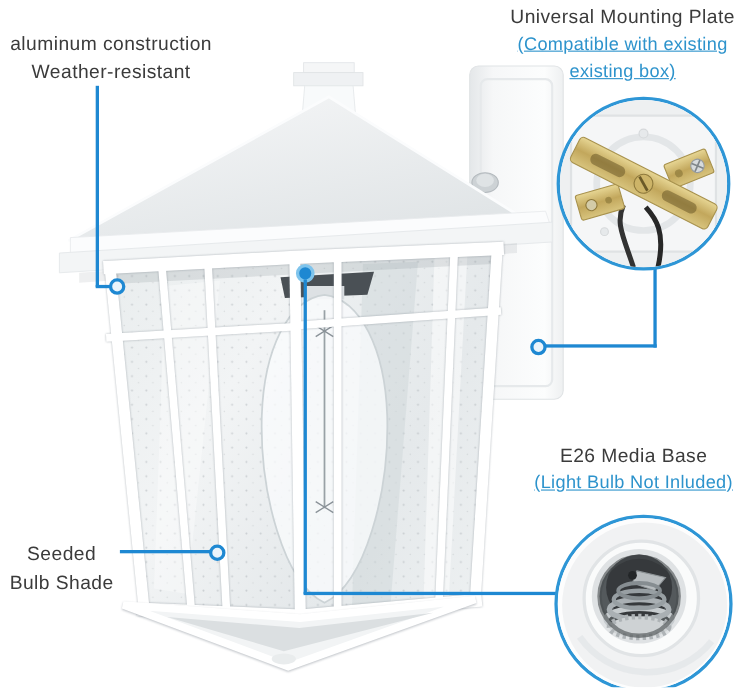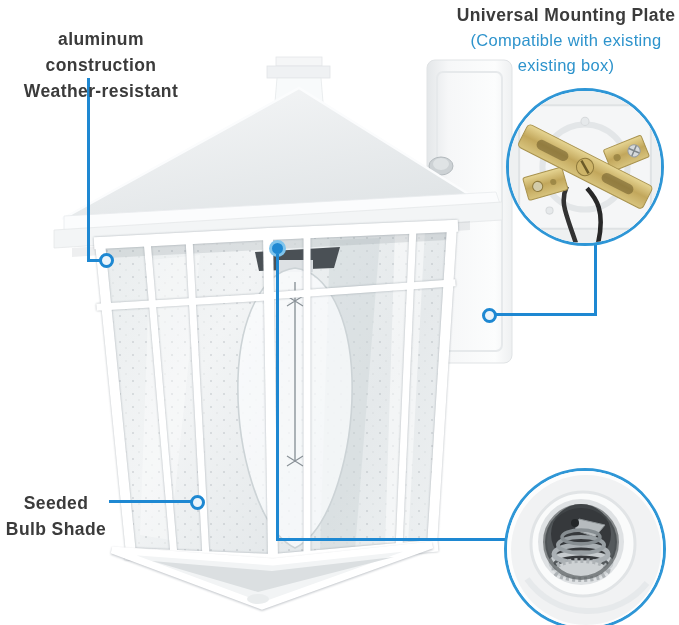--- a/index.html
+++ b/index.html
@@ -3,22 +3,22 @@
 <meta charset="utf-8">
 <style>
   html,body{margin:0;padding:0;background:#fff;}
   .canvas{
     position:relative;width:679px;height:625px;background:#fff;overflow:hidden;
     font-family:"Liberation Sans", sans-serif;
     --blue:#1E88D2; --cyan:#2D93CC; --dark:#3B3B3B;
   }
   
   .label{position:absolute;text-align:center;color:var(--dark);}
-  .label .t{font-size:17.5px;letter-spacing:.4px;line-height:26px;display:block;font-weight:bold;}
-  .label .c{font-size:16.5px;letter-spacing:.3px;line-height:25px;display:block;color:var(--cyan);}
+  .label .t{font-size:17.5px;letter-spacing:.4px;line-height:26px;display:block;}
+  .label .c{font-size:16.5px;letter-spacing:.3px;line-height:25px;display:block;color:var(--cyan);text-decoration:underline;}
   #label-construction{left:5px;top:26px;width:192px;}
   #label-mounting{left:453px;top:2px;width:226px;}
   #label-base{left:473px;top:401px;width:206px;}
   #label-glass{left:0px;top:476px;width:112px;margin-top:14px;}
   
   .ln{position:absolute;background:var(--blue);}
   .dot-open{position:absolute;width:9px;height:9px;border:3px solid var(--blue);
     border-radius:50%;background:#eaf4fb;}
   .dot-fill{position:absolute;width:11px;height:11px;border:3px solid #7fc4ec;
     border-radius:50%;background:#1E88D2;}
@@ -211,19 +211,23 @@
     <span class="t">aluminum construction</span>
     <span class="t">Weather-resistant</span>
   </div>
 
   <div class="label" id="label-mounting">
     <span class="t">Universal Mounting Plate</span>
     <span class="c">(Compatible with existing</span>
     <span class="c">existing box)</span>
   </div>
 
+  <div class="label" id="label-base">
+    <span class="t">E26 Media Base</span>
+    <span class="c">(Light Bulb Not Inluded)</span>
+  </div>
 
   <div class="label" id="label-glass">
     <span class="t">Seeded</span>
     <span class="t">Bulb Shade</span>
   </div>
 
 </div>
 
 </body></html>

